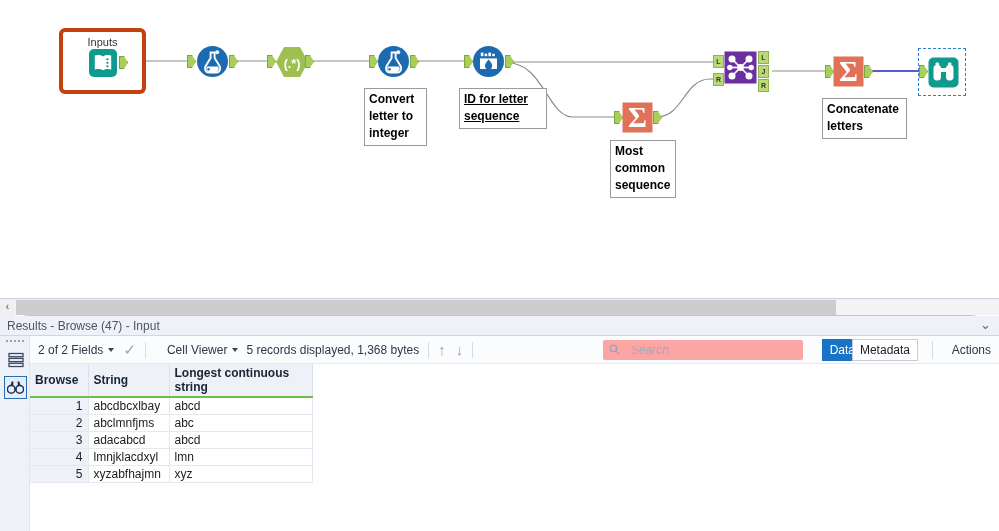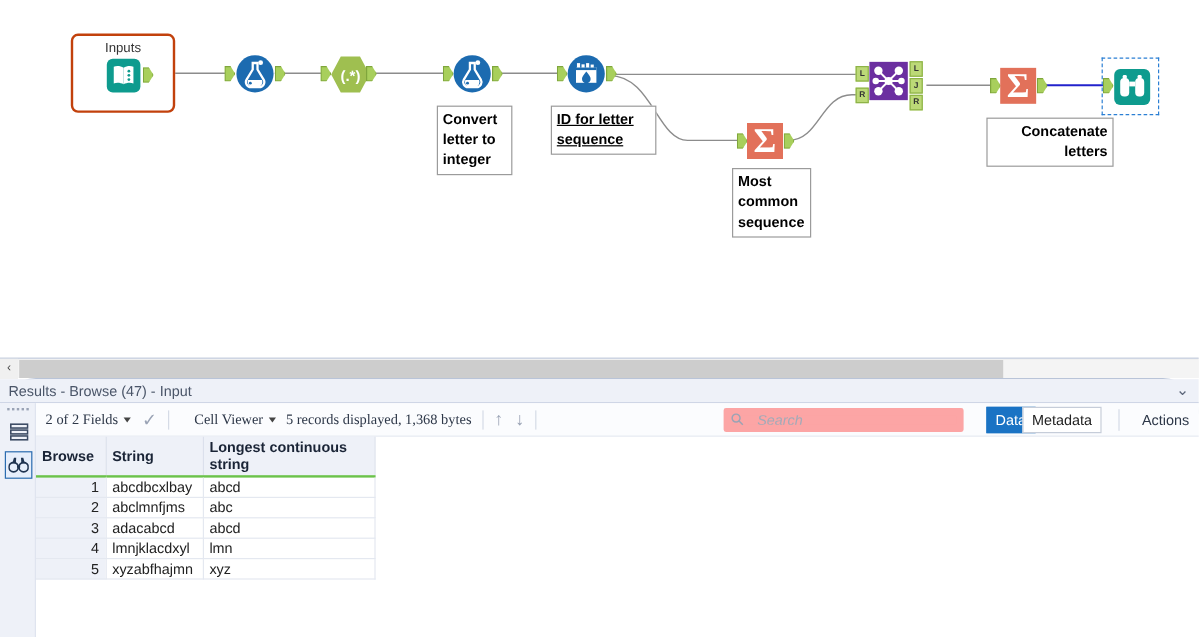--- a/index.html
+++ b/index.html
@@ -15,21 +15,21 @@
   
   .canvas {
     position:absolute; left:0; top:0; width:999px; height:298px;
     background:#ffffff; overflow:hidden;
   }
   .canvas svg.wires { position:absolute; left:0; top:0; width:999px; height:298px; }
 
   
   .container-box {
     position:absolute;
-    border:2px solid #c2410c;
+    border:4px solid #c2410c;
     border-radius:6px;
     background:#ffffff;
   }
   .container-title {
     position:absolute; width:100%; text-align:center; top:4px;
     font-size:11px; color:#333; font-family:"Liberation Sans", sans-serif;
   }
 
   
   .node { position:absolute; }
@@ -120,21 +120,21 @@
   .rail-btn.active { border:1px solid #2b6cb0; background:#e6eefb; }
 
   
   .res-toolbar {
     position:absolute; left:30px; top:20px; right:0; height:28px;
     background:#fbfcfe; border-bottom:1px solid #e3e8f1;
     display:flex; align-items:center;
   }
   .tb-item {
     font-size:12px; color:#2d3748; margin-left:8px; white-space:nowrap;
-    font-family:Liberation Serif, serif;
+    font-family:Liberation Sans, sans-serif;
   }
   .caret { display:inline-block; width:0;height:0;
     border-left:3.5px solid transparent;border-right:3.5px solid transparent;
     border-top:4px solid #444; margin-left:5px; vertical-align:middle; }
   .tb-sep { width:1px; height:16px; background:#d5dbe6; margin:0 9px; }
   .tb-check { color:#9aa3b5; font-size:15px; margin-left:9px; }
   .tb-arrow { color:#9aa3b5; font-size:15px; margin-left:10px; }
 
   .search-wrap { position:absolute; right:196px; top:4px; width:200px; height:20px; }
   .search-box {
@@ -313,21 +313,21 @@
     <div class="anchor-lbl" style="left:758px; top:79px;">R</div>
 
     <div class="anchor inn" style="left:825px; top:65px;"></div>
     <div class="node" style="left:833px; top:56px;">
       <svg width="31" height="31" viewBox="0 0 31 31">
         <rect x="0.5" y="0.5" width="30" height="30" fill="#e2715a"></rect>
         <text x="15.5" y="25" font-family="Liberation Serif, serif" font-size="29" font-weight="bold" fill="#ffffff" text-anchor="middle">Σ</text>
       </svg>
     </div>
     <div class="anchor outn" style="left:864px; top:65px;"></div>
-    <div class="tool-label" style="left:822px; top:98px; width:106px;text-align:right;">Concatenate
+    <div class="tool-label" style="left:822px; top:98px; width:85px;">Concatenate
 letters</div>
 
     <div class="selected-halo" style="left:918px; top:48px; width:48px; height:48px;"></div>
     <div class="anchor inn" style="left:919px; top:65px;"></div>
     <div class="node" style="left:928px; top:57px;">
       <svg width="31" height="31" viewBox="0 0 31 31">
         <rect x="0.5" y="0.5" width="30" height="30" rx="5" fill="#0e9b8e"></rect>
         <rect x="5.5" y="8" width="7.5" height="15.5" rx="3.4" fill="#fff"></rect>
         <rect x="18" y="8" width="7.5" height="15.5" rx="3.4" fill="#fff"></rect>
         <rect x="13" y="11" width="5" height="4" fill="#fff"></rect>

